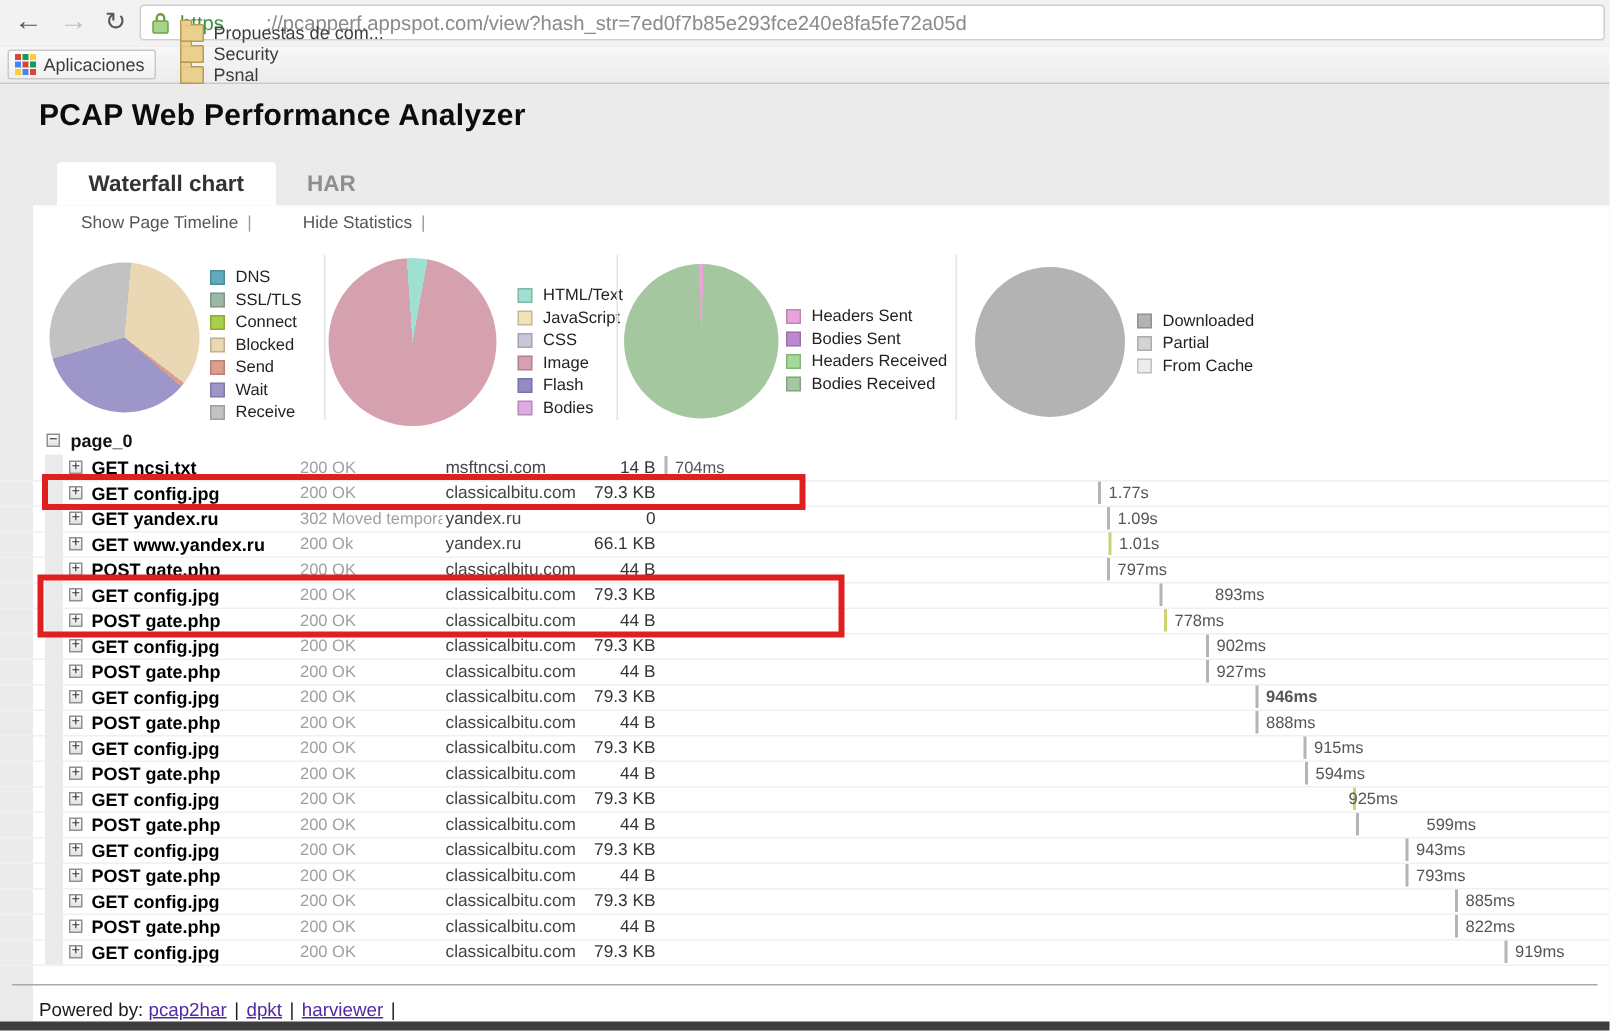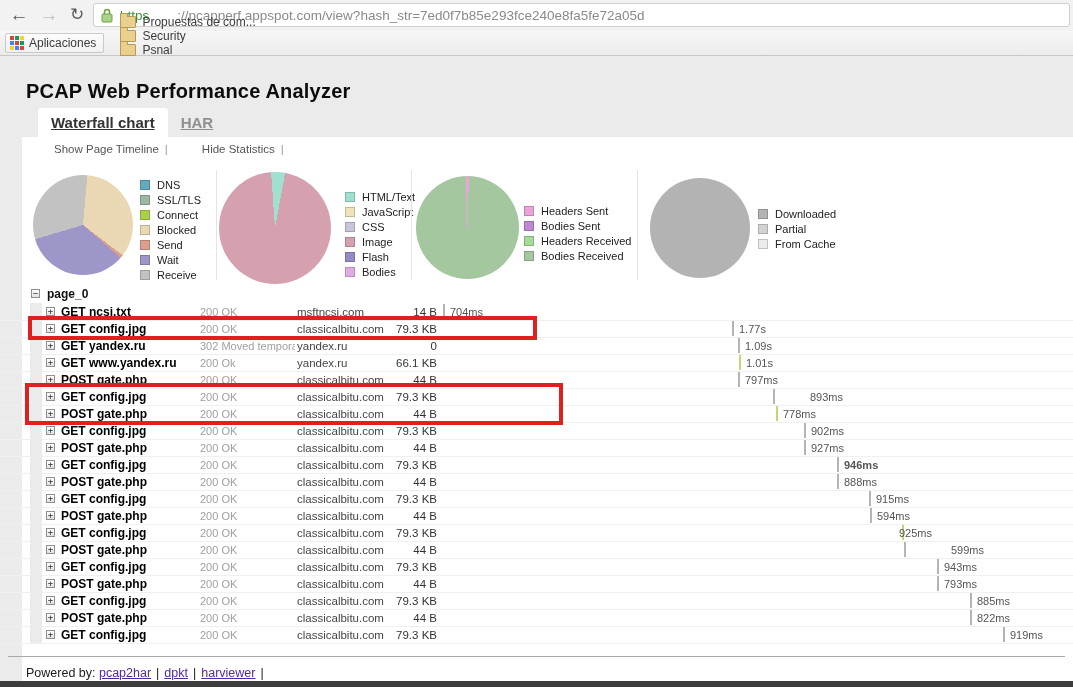--- a/index.html
+++ b/index.html
@@ -27,23 +27,23 @@
   .apps-grid i:nth-child(1){background:#db4437}.apps-grid i:nth-child(2){background:#0f9d58}.apps-grid i:nth-child(3){background:#ffcd33}
   .apps-grid i:nth-child(4){background:#4285f4}.apps-grid i:nth-child(5){background:#db4437}.apps-grid i:nth-child(6){background:#0f9d58}
   .apps-grid i:nth-child(7){background:#ffcd33}.apps-grid i:nth-child(8){background:#4285f4}.apps-grid i:nth-child(9){background:#db4437}
   .bm-item{display:flex;align-items:center;gap:6px;margin-left:16px;cursor:pointer;}
   .bm-label{font-size:12px;color:#3c3c3c;}
   .folder{position:relative;width:14px;height:10px;background:#e9d08f;border:1px solid #b59b54;border-radius:1px;flex:0 0 auto;}
   .folder:before{content:"";position:absolute;left:-1px;top:-4px;width:6px;height:3px;background:#e9d08f;border:1px solid #b59b54;border-bottom:none;border-radius:1px 1px 0 0;}
   
   .page-gray{position:absolute;left:0;top:56px;width:1073px;height:625px;background:#ebebeb;}
   .panel{position:absolute;left:22px;top:137px;width:1051px;height:544px;background:#ffffff;}
-  .page-title{position:absolute;left:26px;top:80px;font-size:20px;font-weight:bold;color:#0c0c0c;letter-spacing:.2px;}
+  .page-title{position:absolute;left:26px;top:66px;font-size:20px;font-weight:bold;color:#0c0c0c;letter-spacing:.2px;}
   .tabs{position:absolute;left:38px;top:108px;height:29px;display:flex;}
-  .tab{height:29px;line-height:29px;padding:0 13px;font-size:15px;font-weight:bold;cursor:pointer;border-radius:3px 3px 0 0;text-decoration:underline;}
+  .tab{height:29px;line-height:29px;padding:0 21px;font-size:15px;font-weight:bold;cursor:pointer;border-radius:3px 3px 0 0;}
   .tab.active{background:#ffffff;color:#333;}
   .tab.inactive{color:#8f8f8f;}
   .links-row{position:absolute;left:26px;top:143px;font-size:11.5px;color:#555;}
   .links-row .lnk{cursor:pointer;margin-left:28px;}
   .links-row .sep{color:#999;margin:0 6px;}
   
   .pie{position:absolute;border-radius:50%;}
   .legend{position:absolute;}
   .legend-item{display:flex;align-items:center;height:15px;}
   .legend-swatch{width:10px;height:10px;margin-right:7px;border:1px solid rgba(0,0,0,.18);box-sizing:border-box;flex:0 0 auto;}

